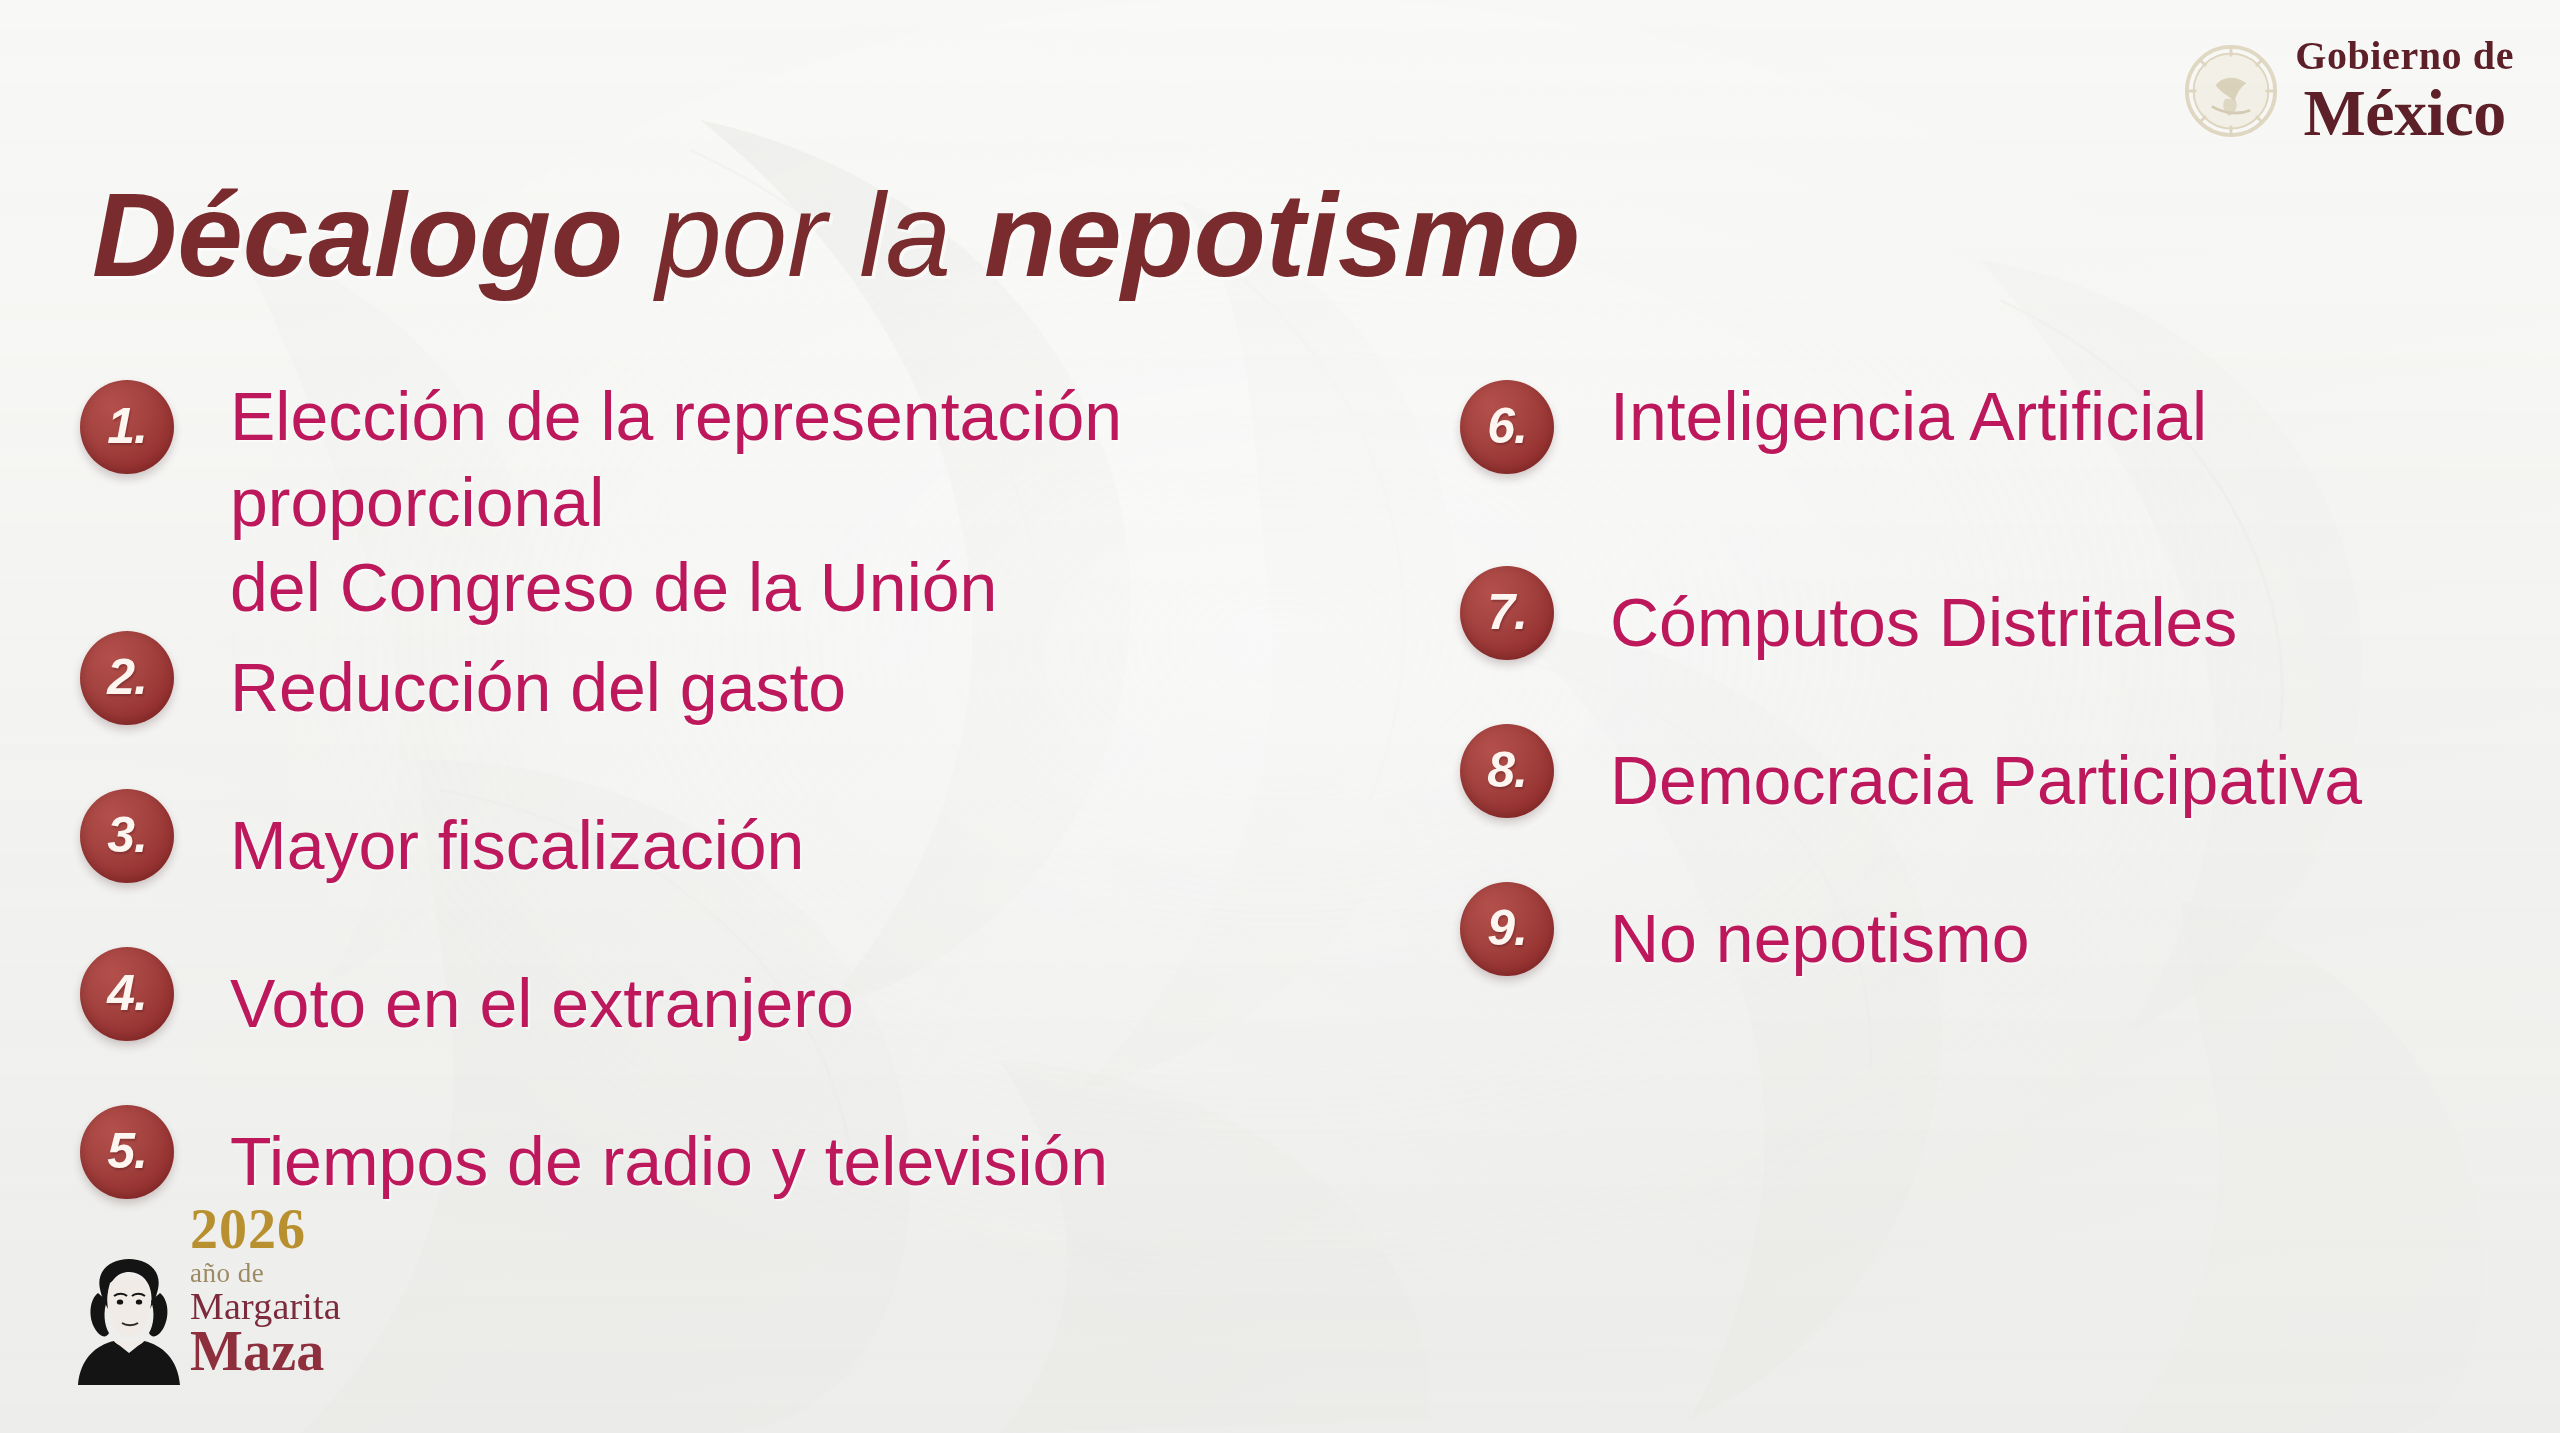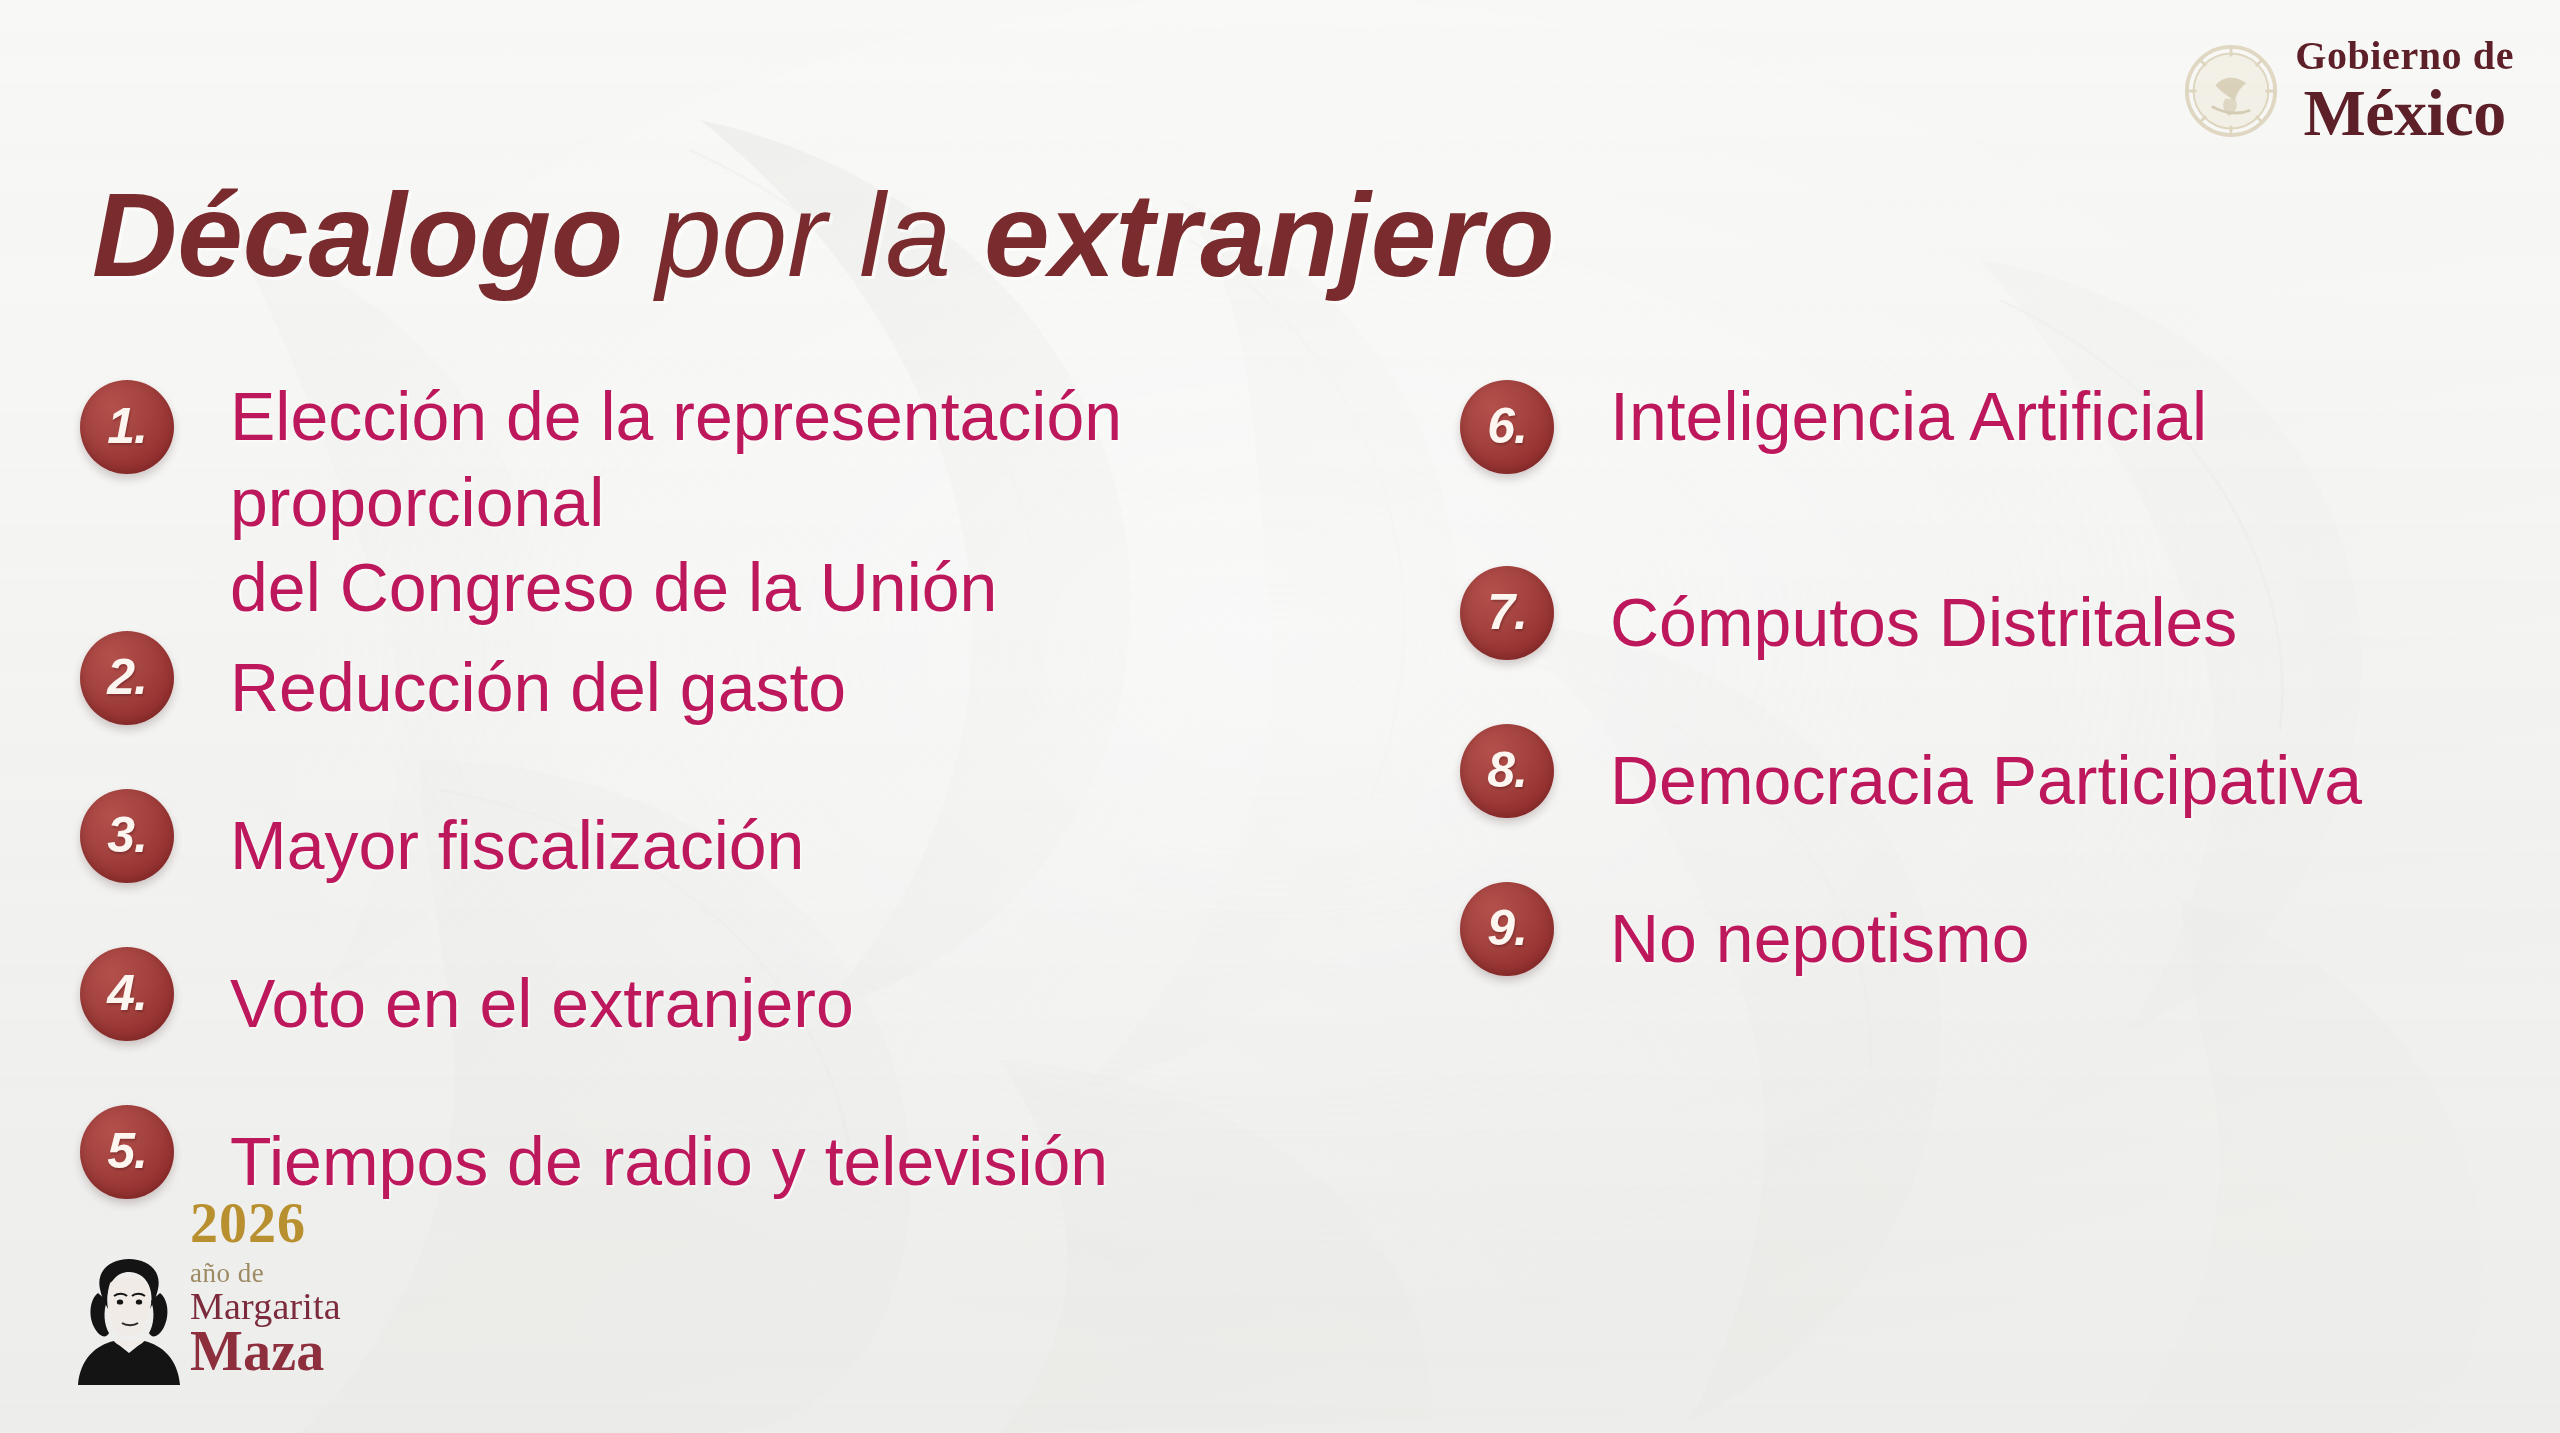--- a/index.html
+++ b/index.html
@@ -182,21 +182,21 @@
     font-family: "Liberation Serif", "DejaVu Serif", serif;
     font-weight: bold;
     font-size: 56px;
     color: #b9902f;
     letter-spacing: 1px;
   }
   .year-sub {
     font-family: "Liberation Serif", "DejaVu Serif", serif;
     font-size: 27px;
     color: #9d8a63;
-    margin-top: 9px;
+    margin-top: 3px;
     letter-spacing: 0.5px;
   }
   .year-name1 {
     font-family: "Liberation Serif", "DejaVu Serif", serif;
     font-size: 38px;
     color: #7c2b3c;
     margin-top: 0;
     letter-spacing: 0.2px;
   }
   .year-name2 {
@@ -261,21 +261,21 @@
       <path d="M34 44 C 42 34, 56 34, 66 42 C 60 46, 56 52, 54 60 C 48 56, 40 52, 34 44 Z" fill="#b8a87e" opacity="0.85"></path>
       <path d="M54 58 C 58 64, 56 72, 48 76 C 42 72, 40 64, 44 58 Z" fill="#b8a87e" opacity="0.7"></path>
       <path d="M30 66 C 40 72, 56 76, 70 70" fill="none" stroke="#b8a87e" stroke-width="3"></path>
     </svg>
     <div class="gob-words">
       <span class="gob-line1">Gobierno de</span>
       <span class="gob-line2">México</span>
     </div>
   </div>
 
-  <h1 class="title"><span class="t-strong">Décalogo</span><span class="t-light"> por la </span><span class="t-strong">extranjero</span></h1>
+  <h1 class="title"><span class="t-strong">Décalogo</span><span class="t-light"> por la </span><span class="t-strong">nepotismo</span></h1>
 
   <div class="columns">
 
     <div class="col col-left">
 
       <div class="item two-line">
         <div class="badge">
           <span class="badge-num">1.</span>
         </div>
         <div class="item-text">

